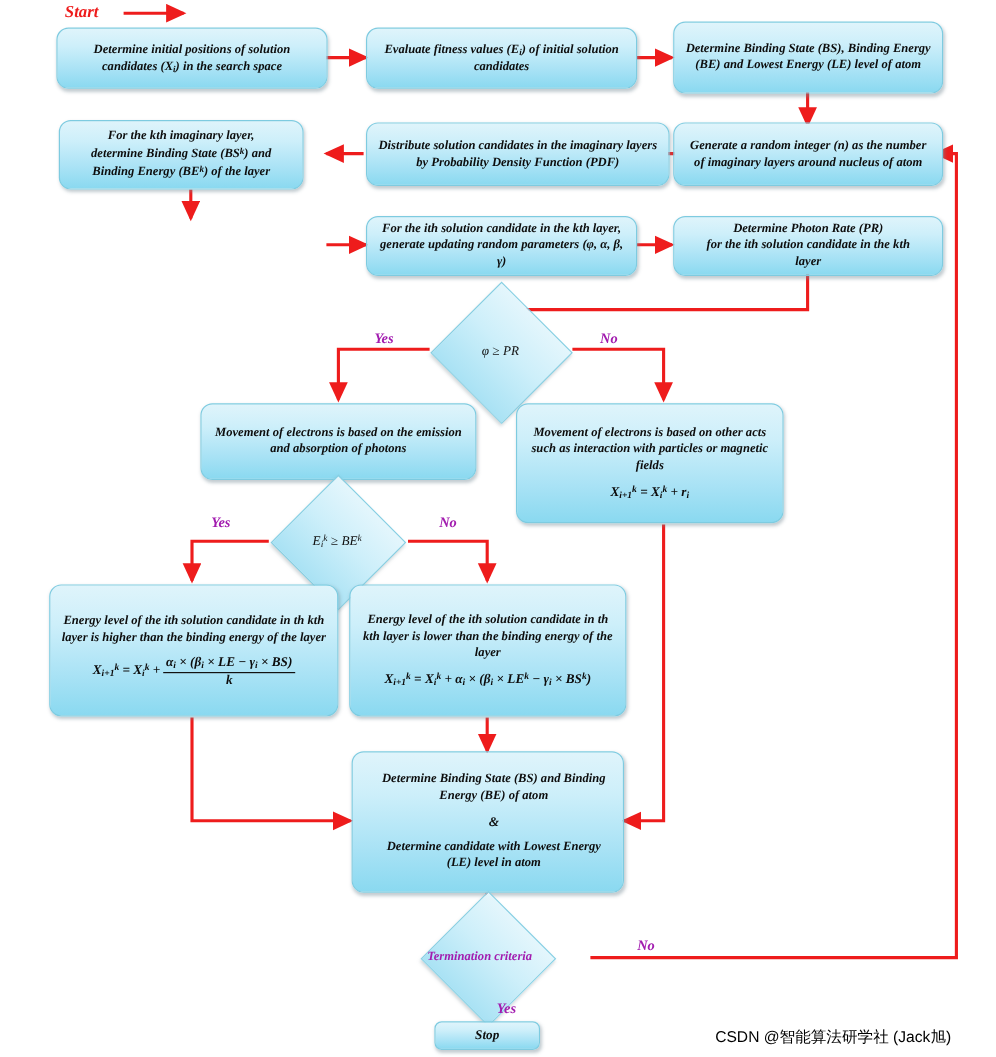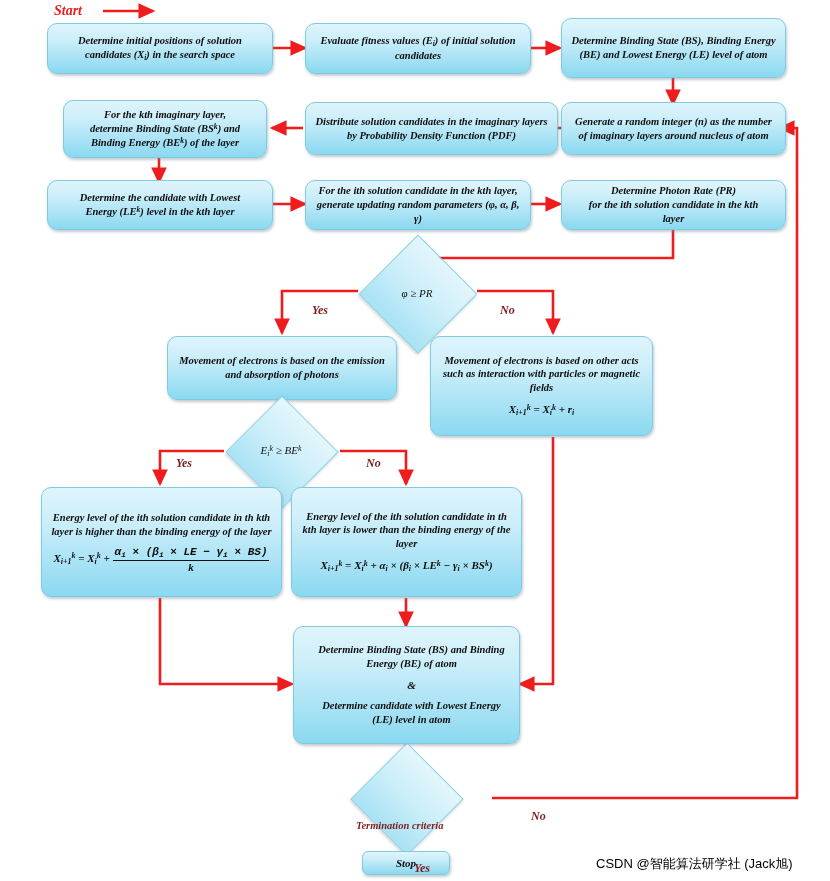--- a/index.html
+++ b/index.html
@@ -52,38 +52,38 @@
     display:flex;align-items:center;justify-content:center;
     font-weight:normal;font-style:italic;font-size:11px;color:#111;
     white-space:nowrap;z-index:4;
   }
 
   
   .elabel{
     position:absolute;
     font-family:"Liberation Serif", serif;
     font-weight:bold;font-style:italic;
-    font-size:12px;color:#7f1d1d;
-    z-index:5;white-space:nowrap;margin-top:28px;
+    font-size:12px;color:#a21caf;
+    z-index:5;white-space:nowrap;
   }
   .start-label{
     position:absolute;
     font-weight:bold;font-style:italic;font-size:14px;
     color:#ee1c1c;z-index:5;white-space:nowrap;
   }
   .watermark{
     position:absolute;
     font-family:"Liberation Sans", sans-serif;
     font-size:13px;color:#000000;font-style:normal;font-weight:normal;
     white-space:nowrap;z-index:6;
   }
   sub{font-size:.72em;vertical-align:-.22em;}
   sup{font-size:.72em;vertical-align:.42em;}
   .frac{display:inline-flex;flex-direction:column;vertical-align:middle;text-align:center;line-height:1.1;}
-  .frac .num{border-bottom:1.2px solid #111;padding:0 2px;font-family:Liberation Mono, monospace;}
+  .frac .num{border-bottom:1.2px solid #111;padding:0 2px;}
   .frac .den{padding:0 2px;}
   svg{position:absolute;left:0;top:0;}
 </style>
 </head>
 <body>
 
 <div id="canvas">
 
   <svg width="830" height="881">
     <defs>
@@ -157,39 +157,34 @@
   <div class="node" style="left:305px;top:23px;width:226px;height:51px;">
     <div class="blk">
       Evaluate fitness values (E<sub><i>i</i></sub>) of initial solution candidates
     </div>
   </div>
 
   <div class="node" style="left:561px;top:18px;width:225px;height:60px;">
     <div class="blk">Determine Binding State (BS), Binding Energy (BE) and Lowest Energy (LE) level of atom</div>
   </div>
 
-  <div class="node" style="left:63px;top:100px;width:204px;height:58px;">
+  <div class="node" style="left:49px;top:100px;width:204px;height:58px;">
     <div class="blk">
       For the kth imaginary layer,<br>determine Binding State (BS<sup>k</sup>) and<br>Binding Energy (BE<sup>k</sup>) of the layer
     </div>
   </div>
 
   <div class="node" style="left:305px;top:102px;width:253px;height:53px;">
     <div class="blk">Distribute solution candidates in the imaginary layers by Probability Density Function (PDF)</div>
   </div>
 
   <div class="node" style="left:561px;top:102px;width:225px;height:53px;">
     <div class="blk">Generate a random integer (n) as the number of imaginary layers around nucleus of atom</div>
   </div>
 
-  <div class="node" style="left:47px;top:180px;width:226px;height:50px;">
-    <div class="blk">
-      Determine the candidate with Lowest<br>Energy (LE<sup>k</sup>) level in the kth layer
-    </div>
-  </div>
 
   <div class="node" style="left:305px;top:180px;width:226px;height:50px;">
     <div class="blk">For the ith solution candidate in the kth layer, generate updating random parameters (φ, α, β, γ)</div>
   </div>
 
   <div class="node" style="left:561px;top:180px;width:225px;height:50px;">
     <div class="blk">
       Determine Photon Rate (PR)<br>for the ith solution candidate in the kth<br>layer
     </div>
   </div>

